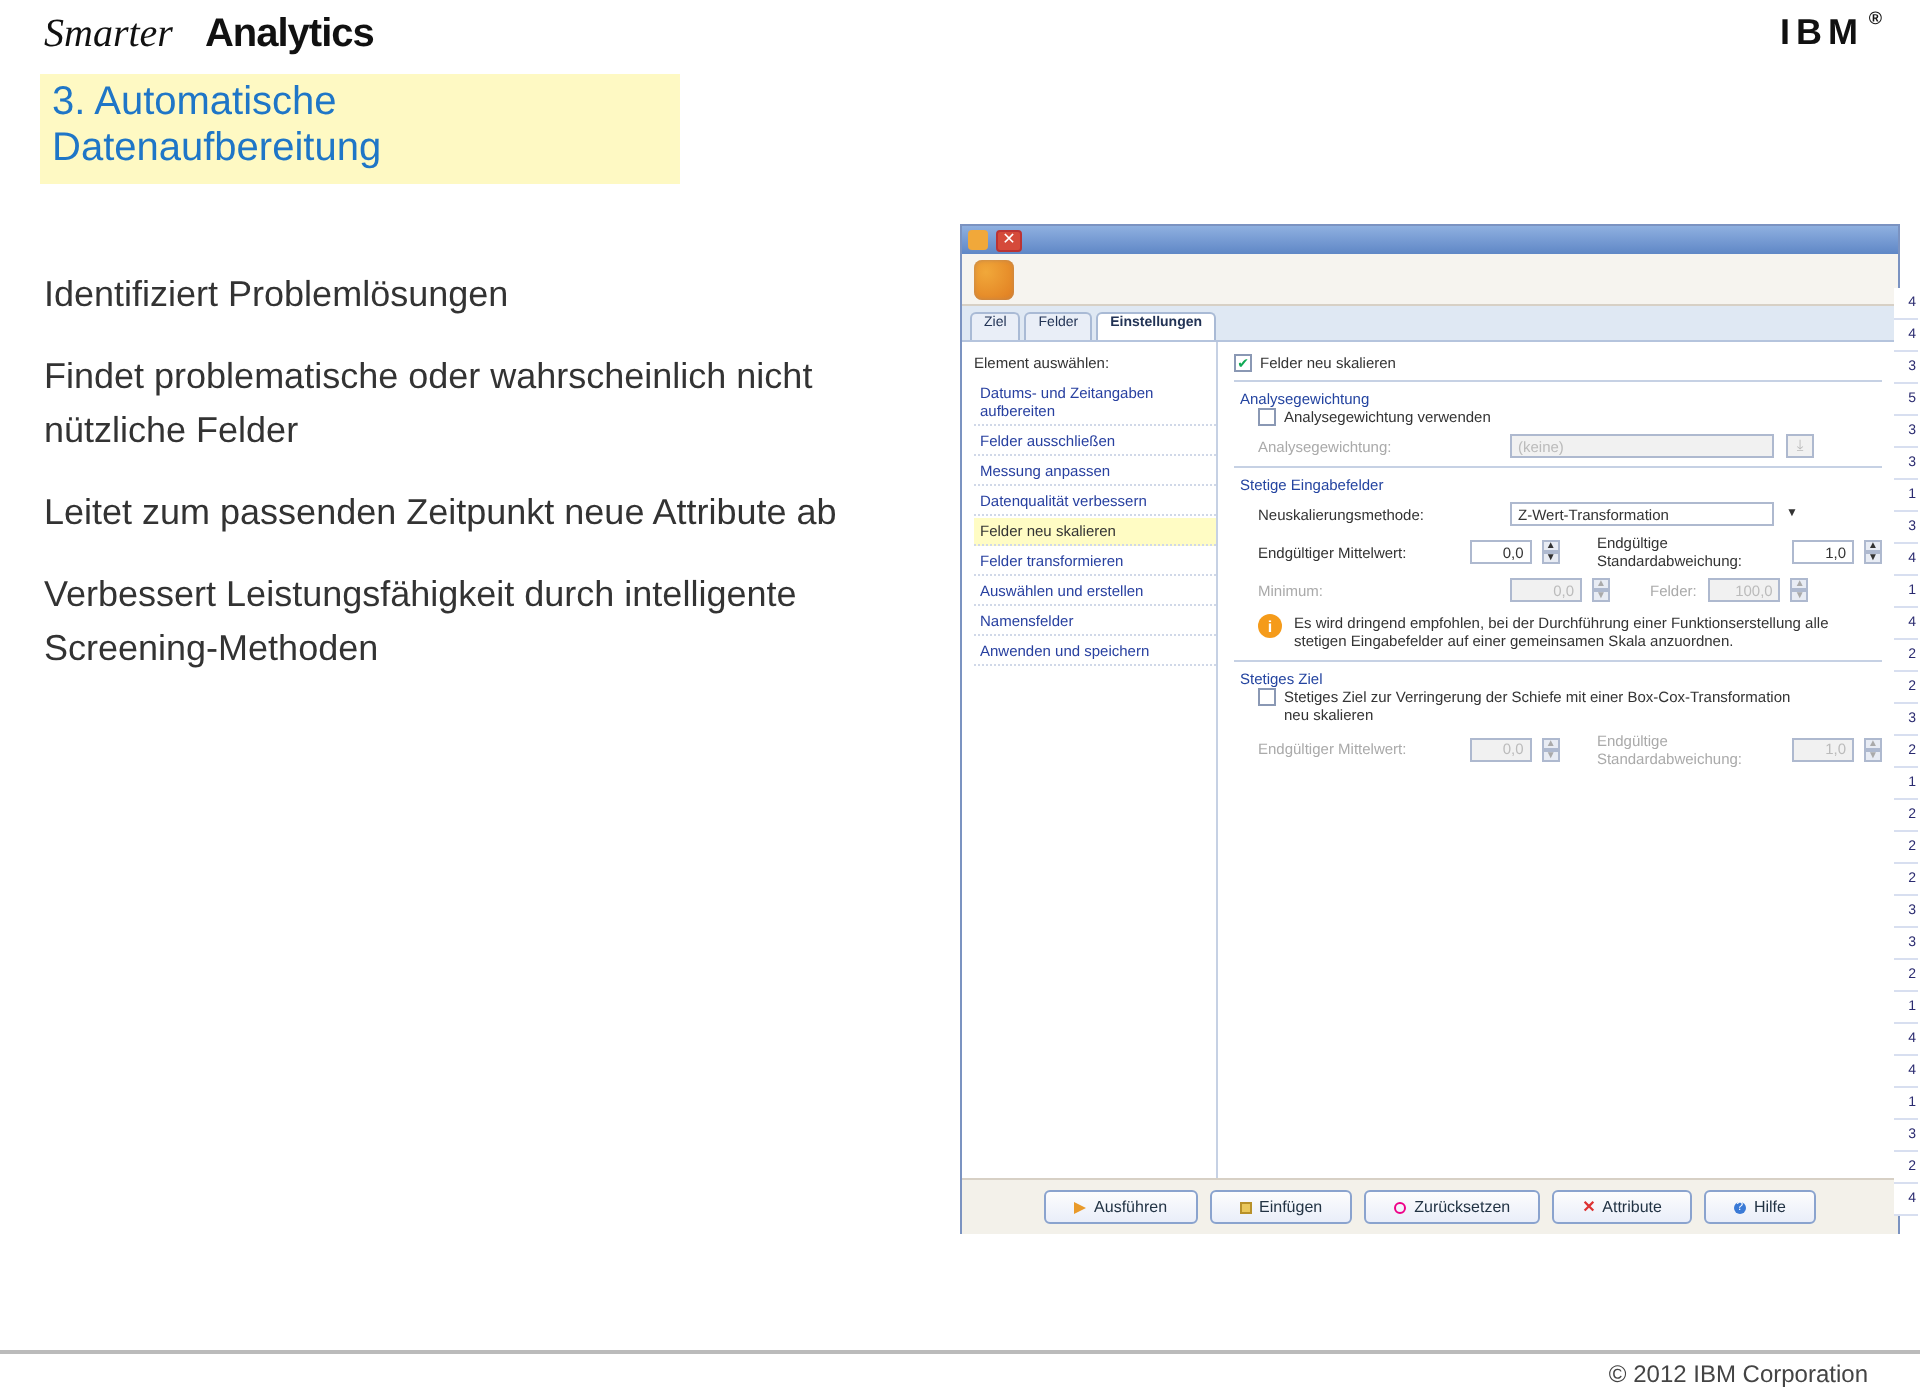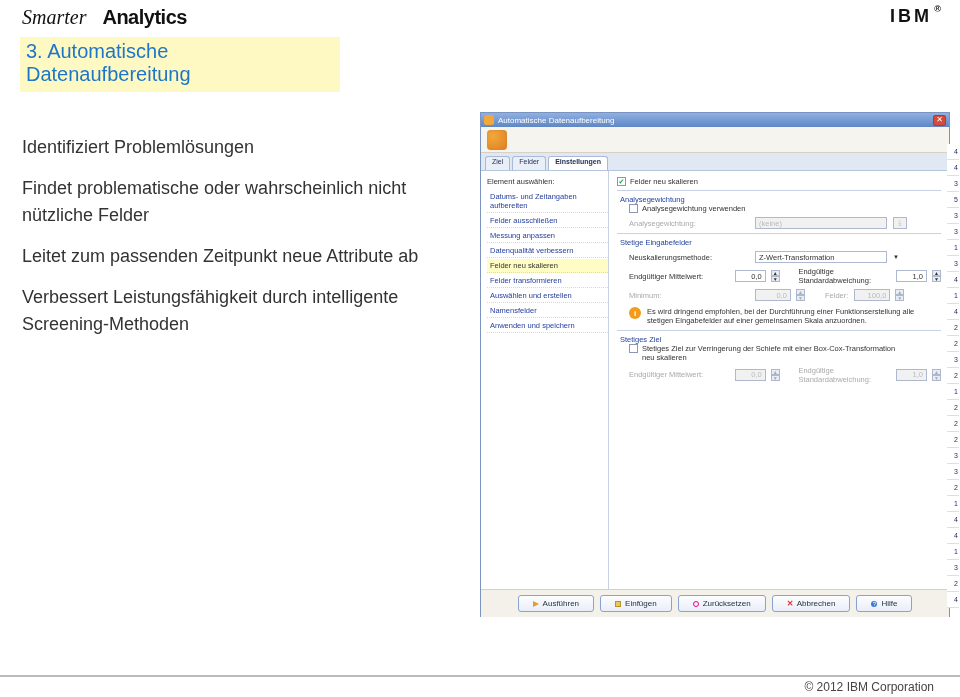--- a/index.html
+++ b/index.html
@@ -138,21 +138,20 @@
 <div class="body-text">
   <p>Identifiziert Problemlösungen</p>
   <p>Findet problematische oder wahrscheinlich nicht nützliche Felder</p>
   <p>Leitet zum passenden Zeitpunkt neue Attribute ab</p>
   <p>Verbessert Leistungsfähigkeit durch intelligente Screening-Methoden</p>
 </div>
 
 <div class="dialog">
   <div class="dlg-title">
     <div class="dlg-title-icon"></div>
-    <div class="dlg-title-text">Automatische Datenaufbereitung</div>
     <div class="dlg-close">✕</div>
   </div>
   <div class="dlg-toolbar">
     <div class="dlg-orange-gear"></div>
   </div>
   <div class="dlg-tabs">
     <div class="dlg-tab">Ziel</div>
     <div class="dlg-tab">Felder</div>
     <div class="dlg-tab active">Einstellungen</div>
   </div>
@@ -264,21 +263,21 @@
     <div class="dlg-btn">
         <span class="i paste"></span>
         <span>Einfügen</span>
       </div>
     <div class="dlg-btn">
         <span class="i reset"></span>
         <span>Zurücksetzen</span>
       </div>
     <div class="dlg-btn">
         <span class="i cancel">✕</span>
-        <span>Abbrechen</span>
+        <span>Attribute</span>
       </div>
     <div class="dlg-btn">
         <span class="i help">?</span>
         <span>Hilfe</span>
       </div>
   </div>
 </div>
 
 <div class="edge-col" id="edge-col">
     <span>4</span>

